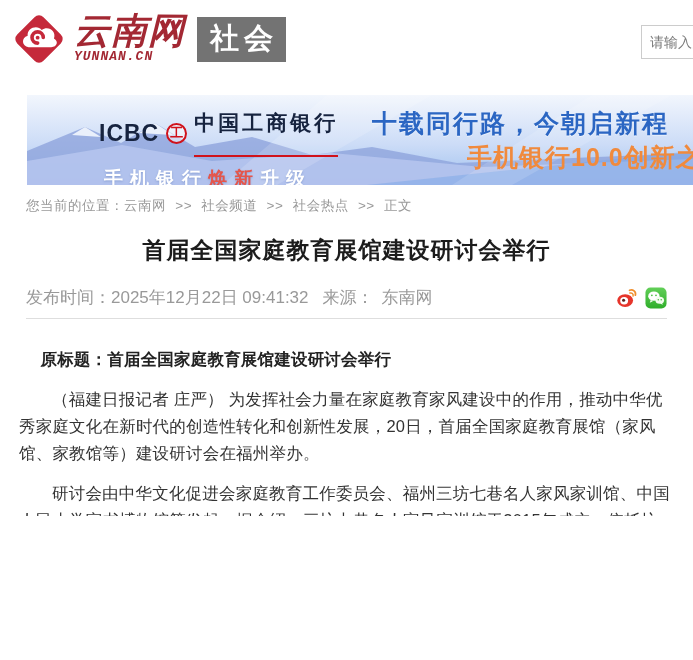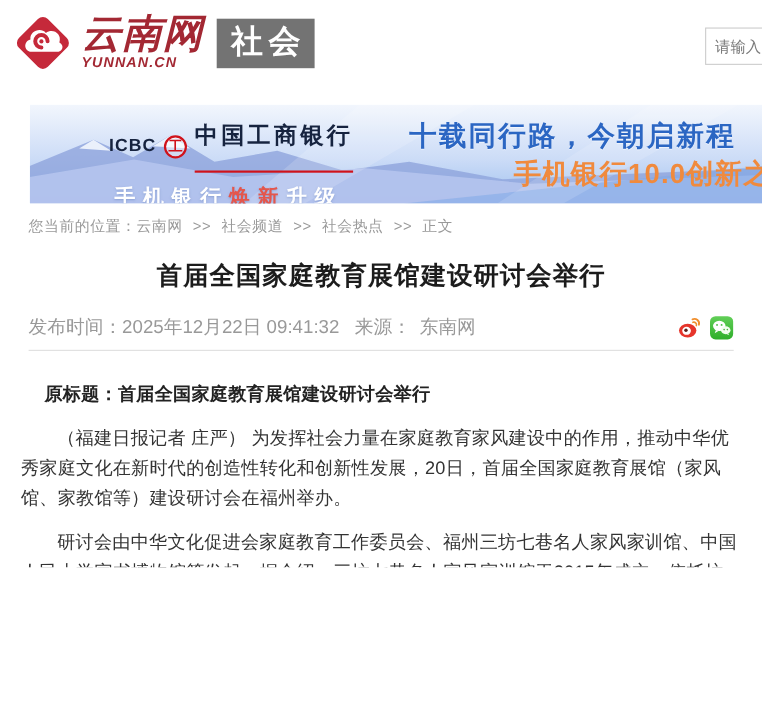--- a/index.html
+++ b/index.html
@@ -6,31 +6,31 @@
   html,body { background:#fff; }
   body { font-family:"Liberation Sans","DejaVu Sans",sans-serif; }
   .page { position:relative; width:693px; height:516px; background:#fff; overflow:hidden; margin:0 auto; }
 
   
   .site-header { position:relative; height:95px; }
   .logo-group { position:absolute; left:10px; top:10px; display:flex; align-items:center; }
   .logo-mark { width:58px; height:58px; }
   .brand-txt { margin-left:6px; display:flex; flex-direction:column; justify-content:center; }
   .brand-name { color:#a32833; font-size:36px; font-weight:900; font-style:italic; letter-spacing:1px; line-height:34px; }
-  .brand-domain { color:#a32833; font-size:13px; font-weight:700; font-style:italic; letter-spacing:1px; margin-top:1px; }
+  .brand-domain { color:#a32833; font-size:13px; font-weight:700; font-style:italic; letter-spacing:1px; margin-top:1px;font-family:Liberation Mono, monospace; }
   .channel-badge { margin-left:12px; background:#737373; color:#fff; font-size:29px; font-weight:700; letter-spacing:5px; padding:5px 8px 7px 13px; line-height:33px; }
   .search-input { position:absolute; left:641px; top:25px; width:120px; height:34px; border:1px solid #ccc; outline:none; padding:0 8px; font-size:14px; color:#555; font-family:inherit; }
   .search-input::placeholder { color:#7a7a7a; }
 
   
   .banner { position:absolute; left:27px; top:95px; width:666px; height:90px; overflow:hidden; cursor:pointer; }
   .banner-bg { position:absolute; left:0; top:0; width:100%; height:100%; }
   .bank-block { position:absolute; left:72px; top:14px; }
   .bank-row { display:flex; align-items:center; }
-  .icbc-latin { color:#16233f; font-size:16px; font-weight:900; letter-spacing:1px; }
+  .icbc-latin { color:#16233f; font-size:23px; font-weight:900; letter-spacing:1px; }
   .icbc-circle { width:21px; height:21px; border:2px solid #d0121b; border-radius:50%; color:#d0121b; font-size:13px; font-weight:900; display:flex; align-items:center; justify-content:center; margin:0 7px; background:rgba(255,255,255,.55); }
   .bank-name { color:#16233f; font-size:21px; font-weight:900; letter-spacing:3px; border-bottom:2px solid #d0121b; padding-bottom:18px; }
   .bank-tagline { margin-top:9px; margin-left:5px; font-size:19px; font-weight:700; color:#fff; letter-spacing:7px; text-shadow:0 1px 2px rgba(90,120,180,.45); }
   .bank-tagline .hl { color:#e4564c; }
   .slogan1 { position:absolute; left:345px; top:12px; font-size:25px; font-weight:900; color:#2b66c3; letter-spacing:2px; white-space:nowrap; text-shadow:0 1px 0 rgba(255,255,255,.5); }
   .slogan2 { position:absolute; left:440px; top:46px; font-size:25px; font-weight:900; color:#f08a3d; letter-spacing:1px; white-space:nowrap; }
 
   
   .breadcrumb { margin:102px 0 0 26px; font-size:13.5px; color:#999; letter-spacing:.5px; }
   .breadcrumb a { color:#999; text-decoration:none; cursor:pointer; }

